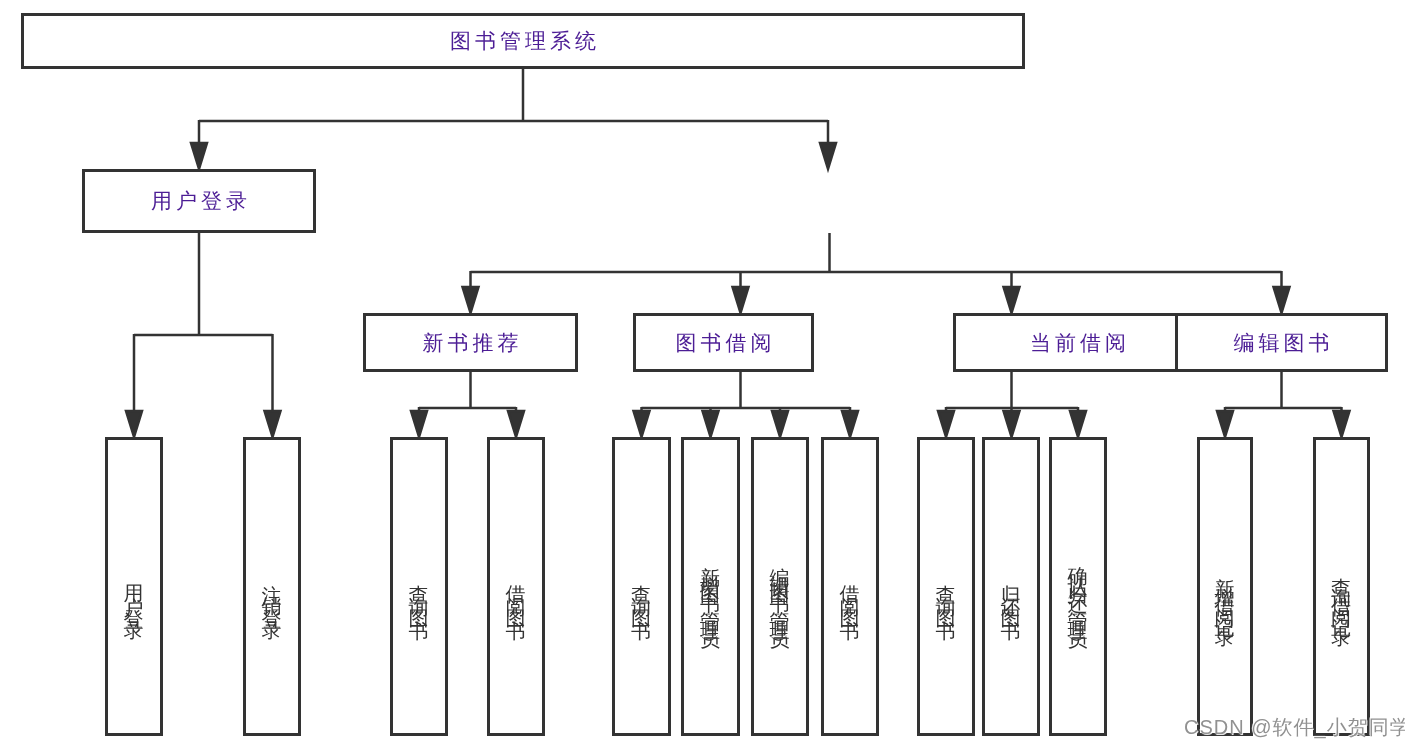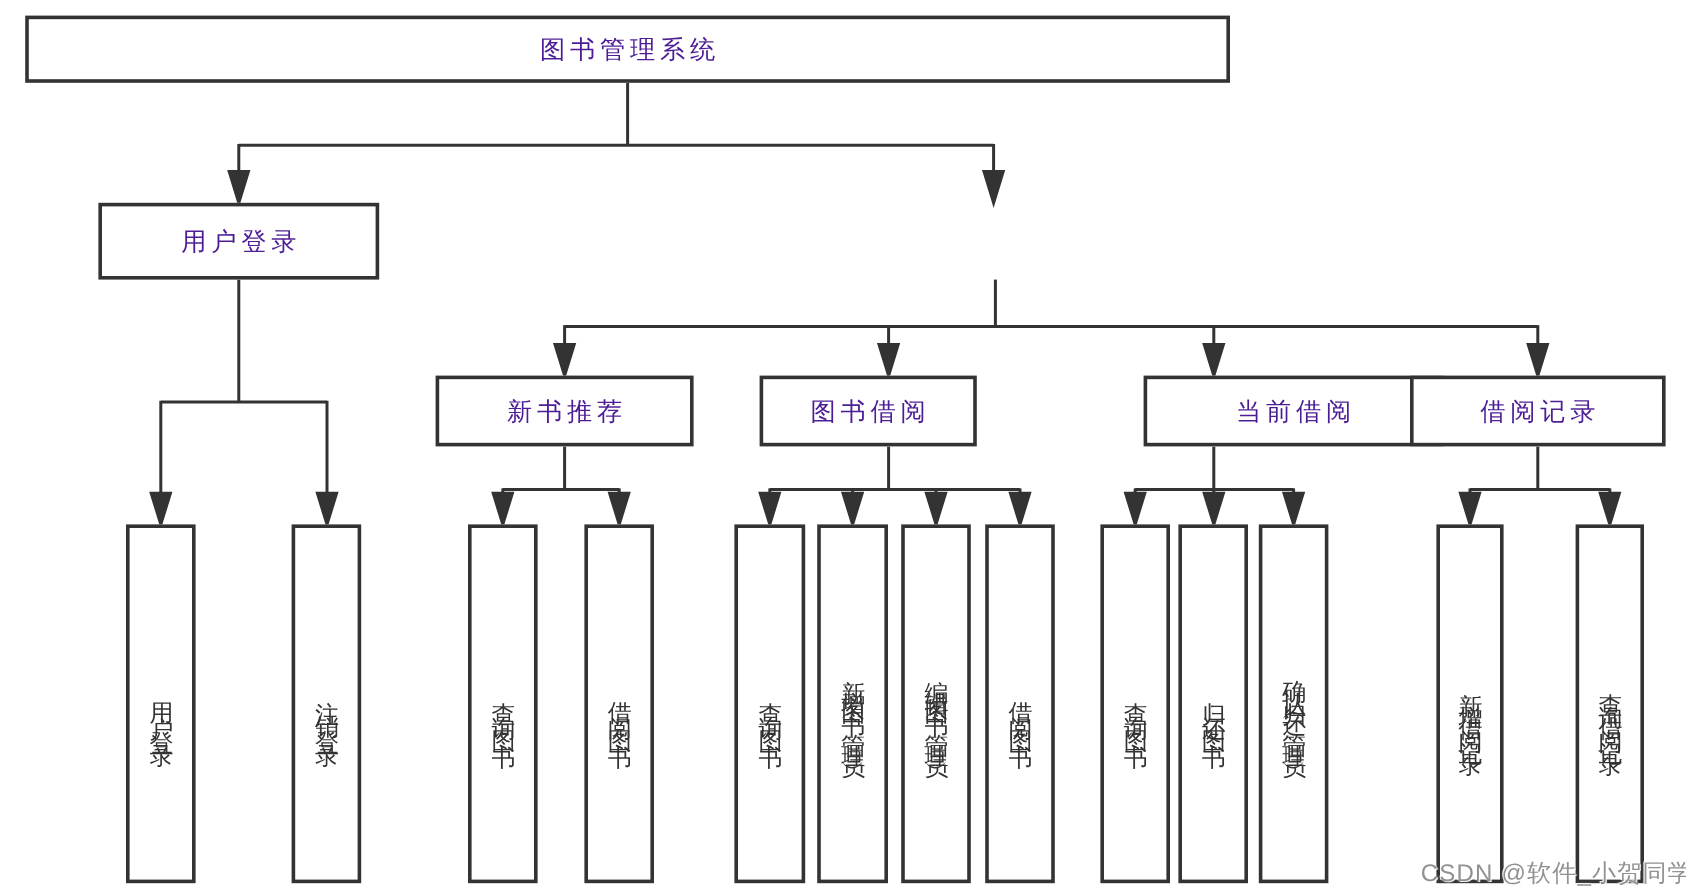--- a/index.html
+++ b/index.html
@@ -121,21 +121,21 @@
   <div class="node" style="left:363px;top:313px;width:215px;height:59px;">
     <span class="hlabel">新书推荐</span>
   </div>
   <div class="node" style="left:633px;top:313px;width:181px;height:59px;">
     <span class="hlabel">图书借阅</span>
   </div>
   <div class="node" style="left:905px;top:313px;width:250px;height:59px;margin-left:48px;">
     <span class="hlabel">当前借阅</span>
   </div>
   <div class="node" style="left:1175px;top:313px;width:213px;height:59px;">
-    <span class="hlabel">借阅记录</span>
+    <span class="hlabel">编辑图书</span>
   </div>
 
   <div class="node leaf" style="left:105px;top:437px;width:58px;height:299px;">
     <span class="vlabel">用户登录</span>
   </div>
   <div class="node leaf" style="left:243px;top:437px;width:58px;height:299px;">
     <span class="vlabel">注销登录</span>
   </div>
 
   <div class="node leaf" style="left:390px;top:437px;width:58px;height:299px;">

